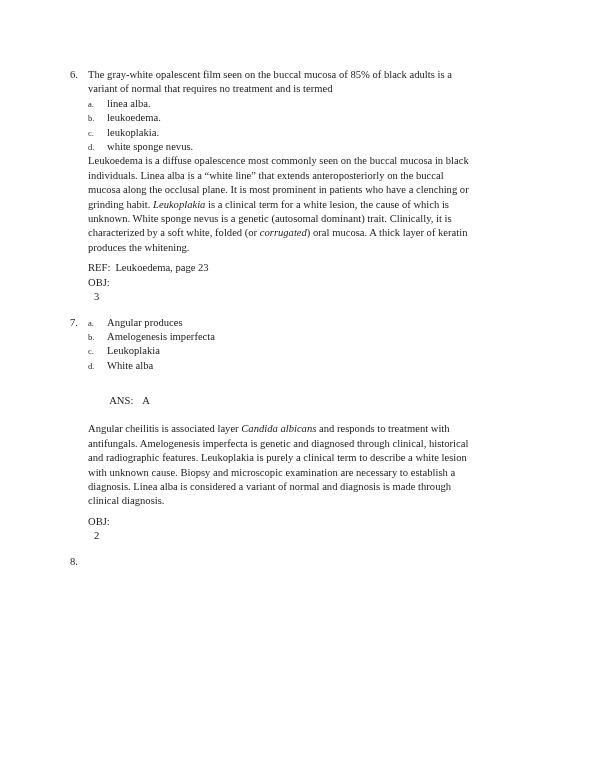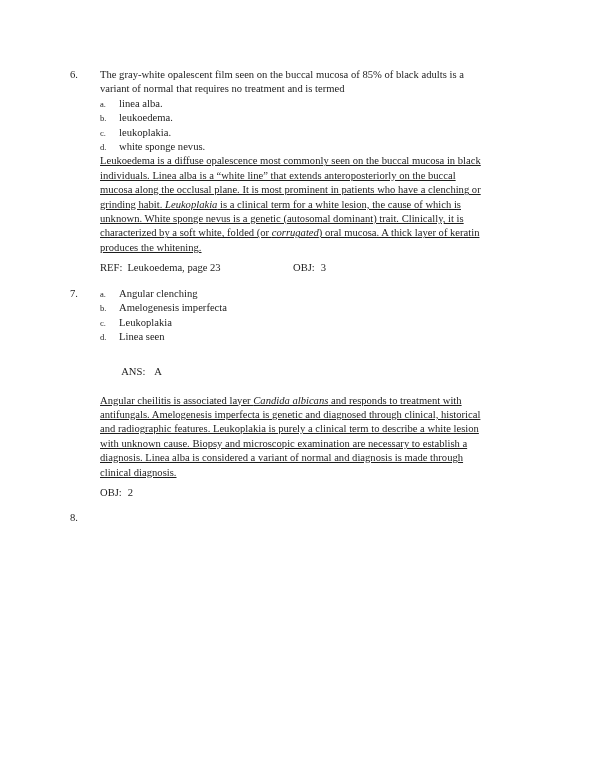--- a/index.html
+++ b/index.html
@@ -25,21 +25,20 @@
     font-size: 10.6px;
     line-height: 14.4px;
     margin: 0 0 11px 0;
   }
   .q-num {
     width: 18px;
     flex: none;
   }
   .q-body {
     width: 455px;
-    margin-left: 12px;
   }
   .q-text {
     margin: 0;
     white-space: pre-wrap;
   }
   .options {
     list-style: none;
     margin: 0;
     padding: 0;
   }
@@ -54,27 +53,27 @@
   }
   .ans-line {
     margin-top: 6px;
   }
   .ans-value {
     padding-left: 9px;
   }
   .rationale {
     margin: 0;
     white-space: pre-wrap;
-    text-decoration: underline;
   }
   .rationale em { font-style: italic; }
   .ref-line {
     margin-top: 6px;
     display: flex;
     align-items: baseline;
+    flex-direction: column;
   }
   .ref-cell {
     width: 193px;
     flex: none;
   }
   .ref-value { padding-left: 5px; }
   .obj-value { padding-left: 6px; }
 </style>
 </head>
 <body>
@@ -117,33 +116,33 @@
       </p>
     </div>
   </div>
 
   <div class="question">
     <span class="q-num">7.</span>
     <div class="q-body">
       <ul class="options">
         <li class="option">
           <span class="opt-letter">a.</span>
-          <span class="opt-text">Angular clenching</span>
+          <span class="opt-text">Angular produces</span>
         </li>
         <li class="option">
           <span class="opt-letter">b.</span>
           <span class="opt-text">Amelogenesis imperfecta</span>
         </li>
         <li class="option">
           <span class="opt-letter">c.</span>
           <span class="opt-text">Leukoplakia</span>
         </li>
         <li class="option">
           <span class="opt-letter">d.</span>
-          <span class="opt-text">Linea seen</span>
+          <span class="opt-text">White alba</span>
         </li>
       </ul>
       <p class="q-text ans-line">
         <span>ANS:</span><span class="ans-value">A</span>
       </p>
       <p class="rationale"><span>Angular cheilitis is associated layer </span><em>Candida albicans</em><span> and responds to treatment with
 antifungals. Amelogenesis imperfecta is genetic and diagnosed through clinical, historical
 and radiographic features. Leukoplakia is purely a clinical term to describe a white lesion
 with unknown cause. Biopsy and microscopic examination are necessary to establish a
 diagnosis. Linea alba is considered a variant of normal and diagnosis is made through

